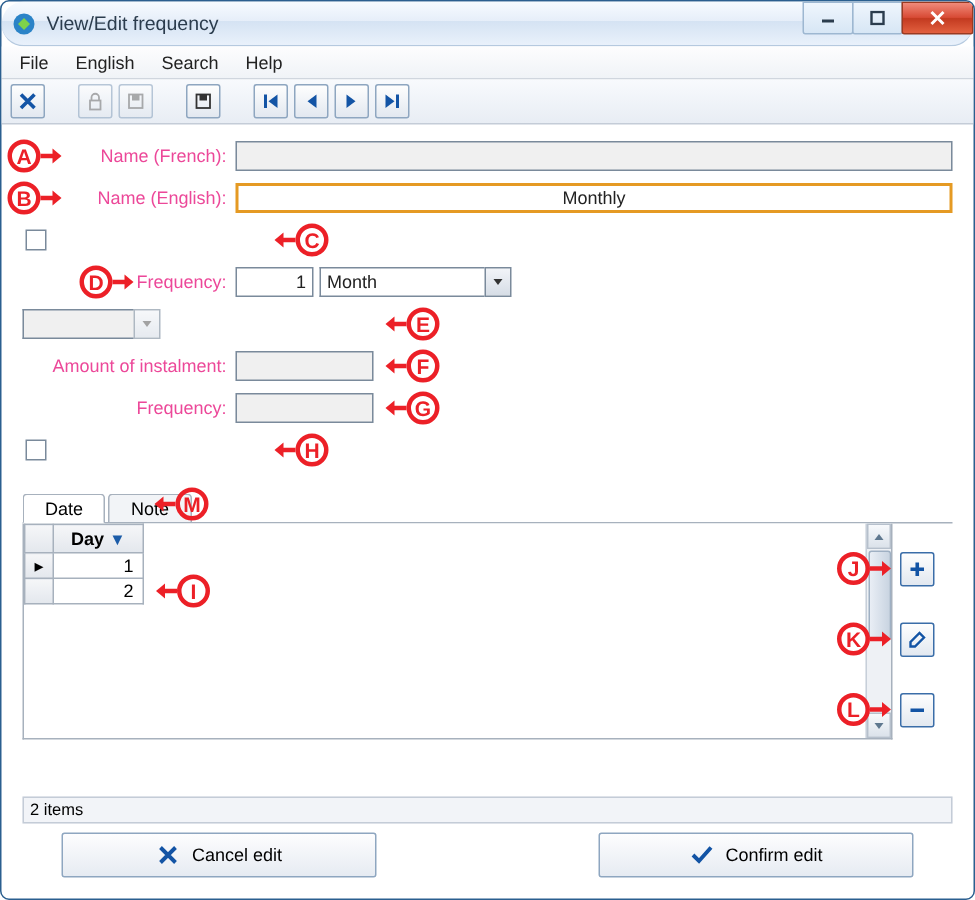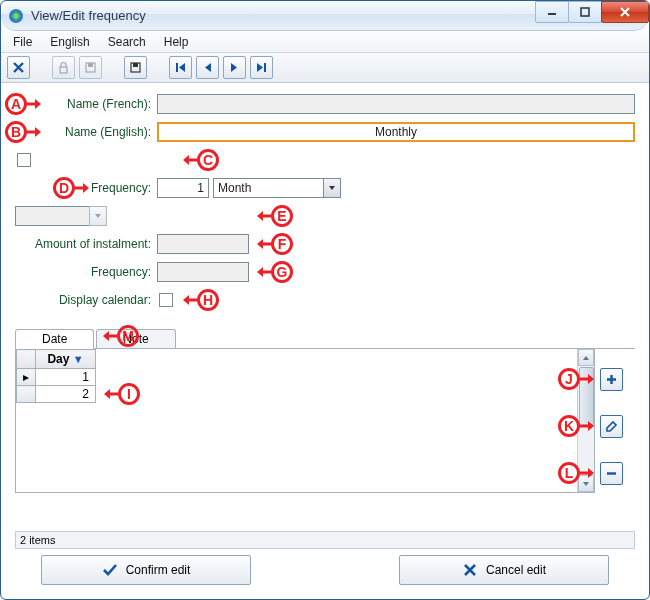--- a/index.html
+++ b/index.html
@@ -85,21 +85,21 @@
     padding: 10px 14px 8px 14px;
     flex: 1 1 auto;
     display: flex; flex-direction: column;
   }
   .form-row {
     display: flex; align-items: center;
     margin-bottom: 6px;
     min-height: 22px;
     position: relative;
   }
-  .form-row label { width: 142px; text-align: right; padding-right: 6px; color:#14532d; }
+  .form-row label { width: 142px; text-align: right; padding-right: 6px; color:#ec4899; }
   .text-input {
     height: 20px;
     border: 1px solid #7a8a9b;
     background: #fff;
     font-size: 12px;
     padding: 1px 4px;
     color: #222;
   }
   .text-input.ro { background: #f0f0f0; }
   .text-input.full { flex: 1 1 auto; text-align: center; }
@@ -165,21 +165,21 @@
     margin-top: 10px;
     position: relative;
   }
   .tab-strip {
     display: flex; align-items: flex-end;
     height: 22px;
     border-bottom: 1px solid #a7b1bd;
     gap: 2px;
   }
   .tab {
-    padding: 2px 26px;
+    padding: 2px 14px;
     border: 1px solid #a7b1bd;
     border-bottom: none;
     background: #f2f4f7;
     border-top-left-radius: 3px;
     border-top-right-radius: 3px;
     position: relative;
   }
   .tab.active { background: #fff; z-index: 5; border-bottom: 1px solid #fff; margin-bottom:-1px; }
 
   .grid-area {
@@ -427,21 +427,20 @@
     <div class="form-row">
       <label>Frequency:</label>
       <input class="text-input ro" style="width: 92px;" readonly="" value="">
       <div class="callout" style="left:242px;top:0;">
         <div class="arrow-l"></div>
         <div class="circ">G</div>
       </div>
     </div>
 
     <div class="form-row">
-      <label>Display calendar:</label>
       <div class="chk"></div>
       <div class="callout" style="left:168px;top:0;">
         <div class="arrow-l"></div>
         <div class="circ">H</div>
       </div>
     </div>
 
     <div class="tabs">
       <div class="tab-strip">
         <div class="tab active">Date</div>
@@ -532,25 +531,25 @@
 
   </div>
 
   <div class="statusbar">
     <span>2 items</span>
   </div>
 
   <div class="action-row">
     <div class="big-btn">
       <svg width="16" height="16">
-          <path d="M2 8 L6 12 L14 3" stroke="#1354a5" stroke-width="2.6" fill="none"></path>
-        </svg>
-      <span>Confirm edit</span>
+          <path d="M3 3 L13 13 M13 3 L3 13" stroke="#1354a5" stroke-width="2.6"></path>
+        </svg>
+      <span>Cancel edit</span>
     </div>
     <div class="big-btn">
       <svg width="16" height="16">
-          <path d="M3 3 L13 13 M13 3 L3 13" stroke="#1354a5" stroke-width="2.6"></path>
-        </svg>
-      <span>Cancel edit</span>
+          <path d="M2 8 L6 12 L14 3" stroke="#1354a5" stroke-width="2.6" fill="none"></path>
+        </svg>
+      <span>Confirm edit</span>
     </div>
   </div>
 
 </div>
 
 </body></html>

